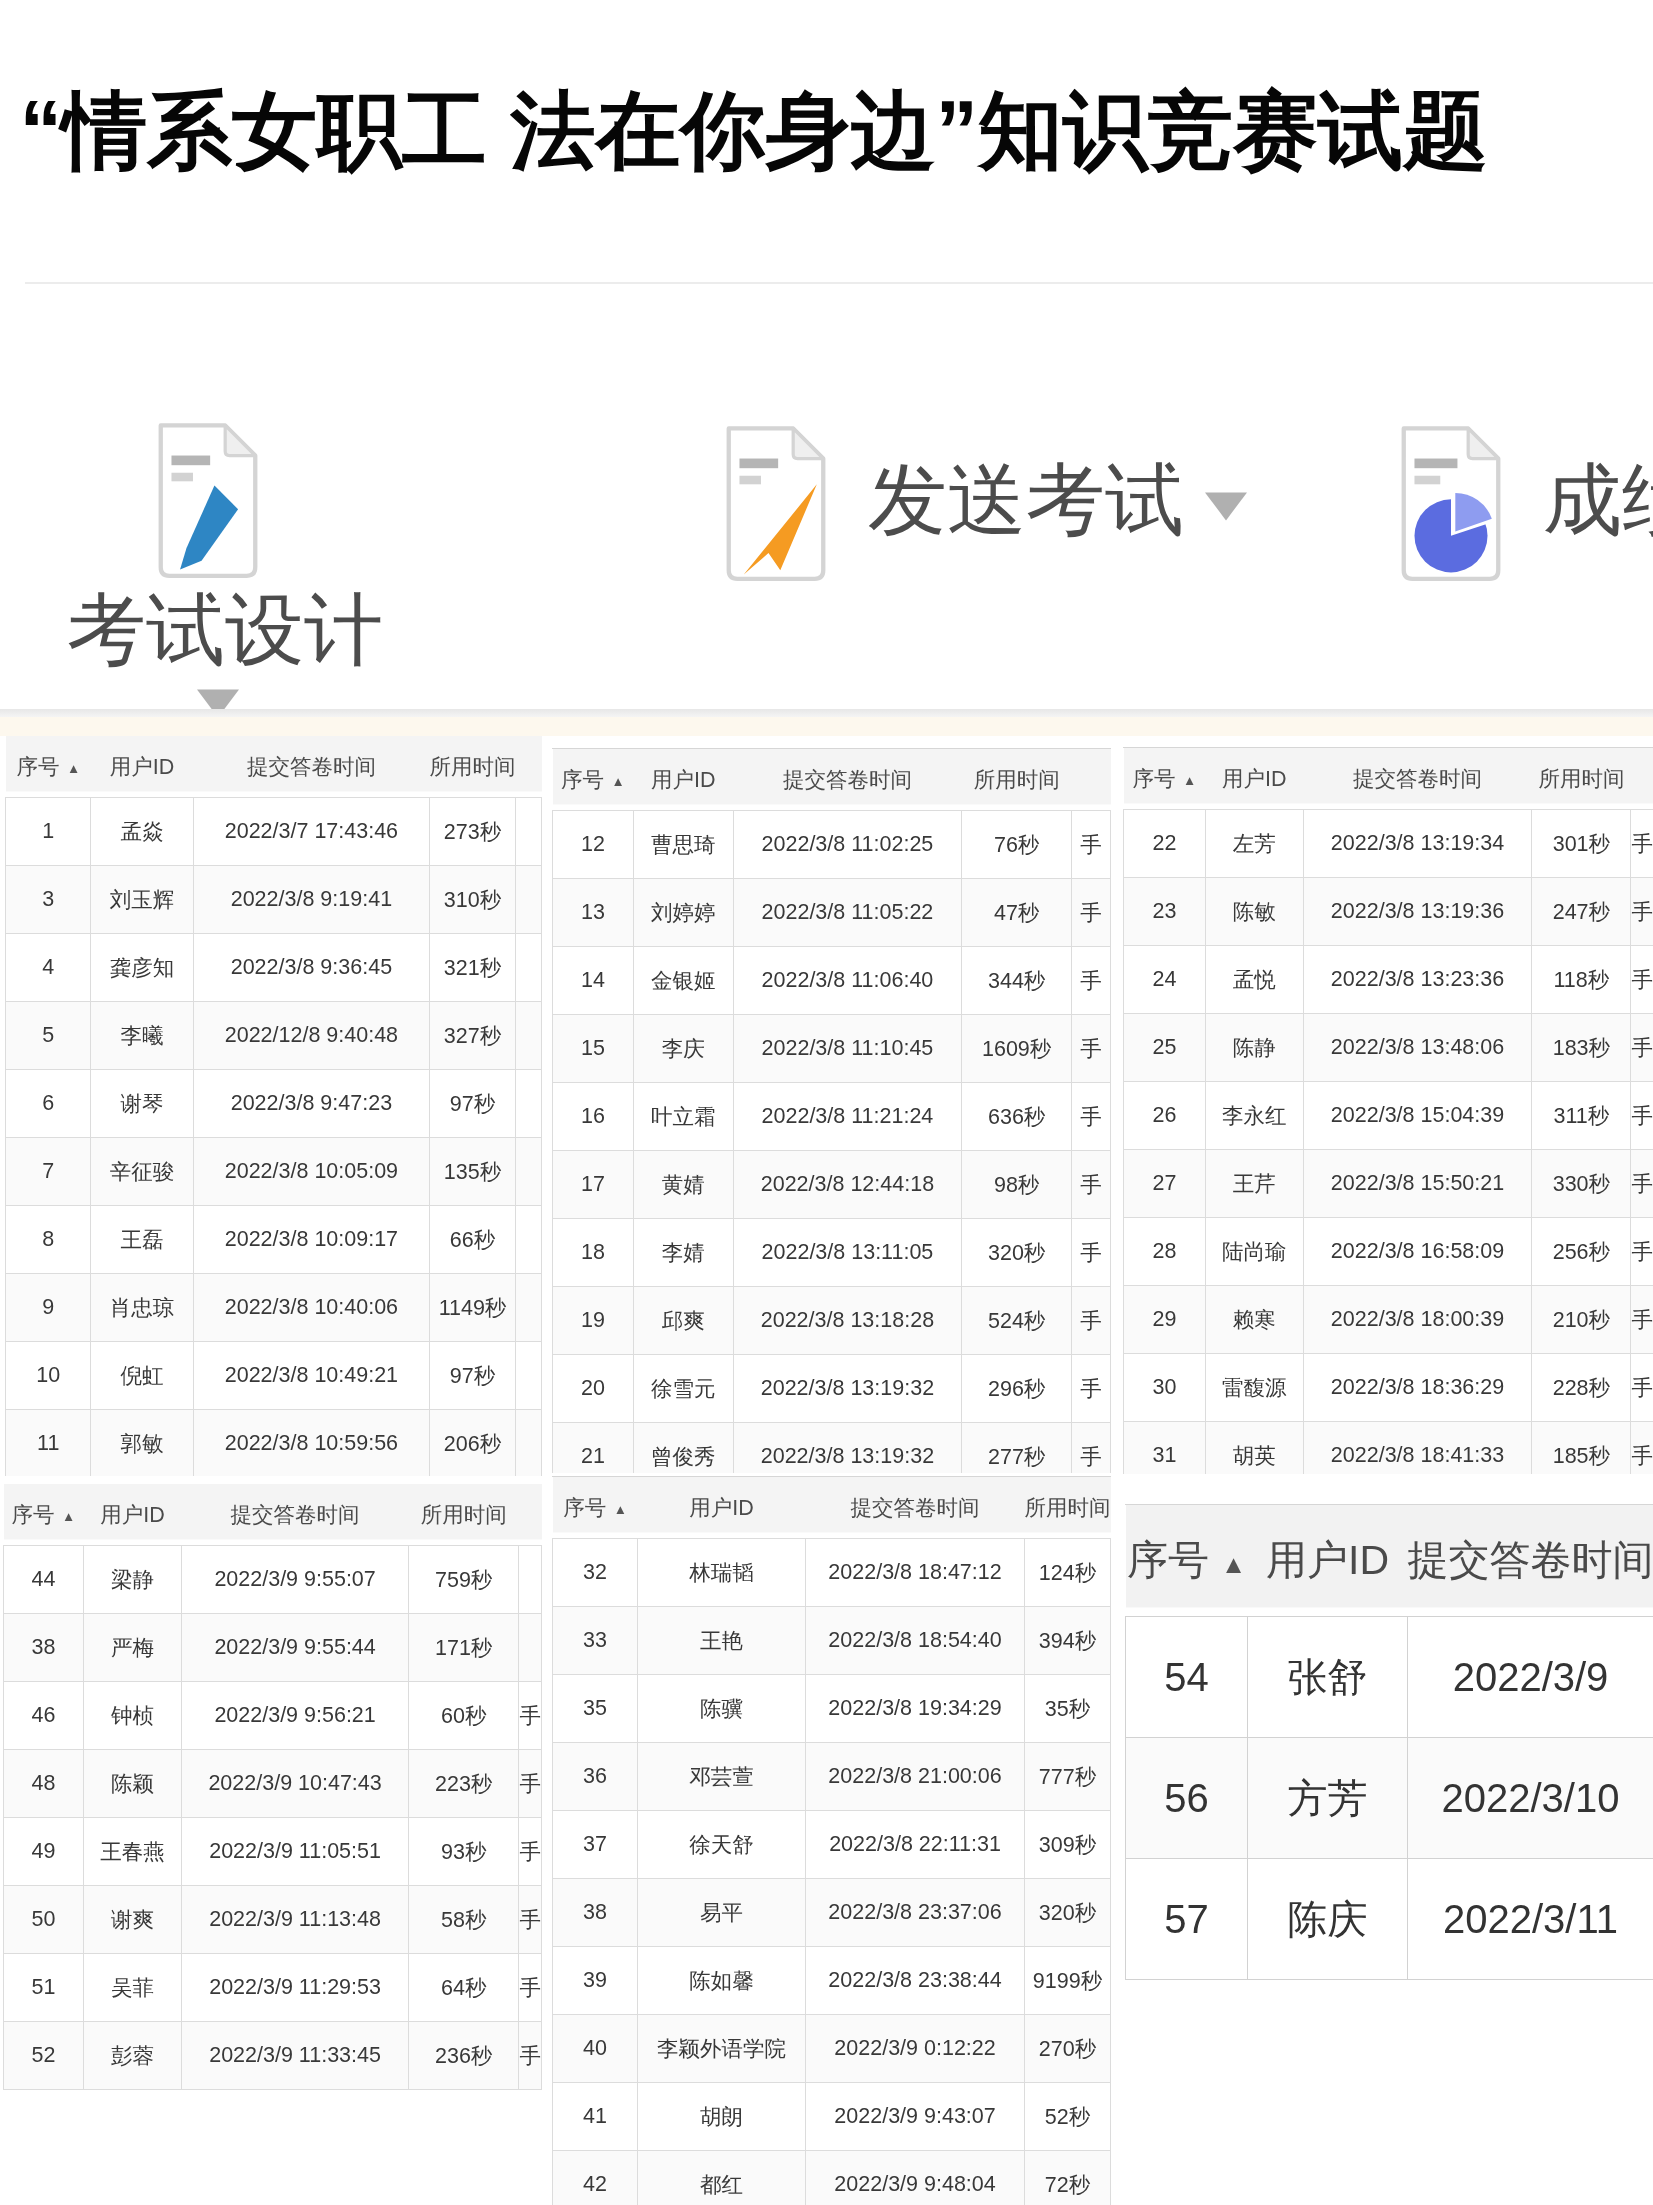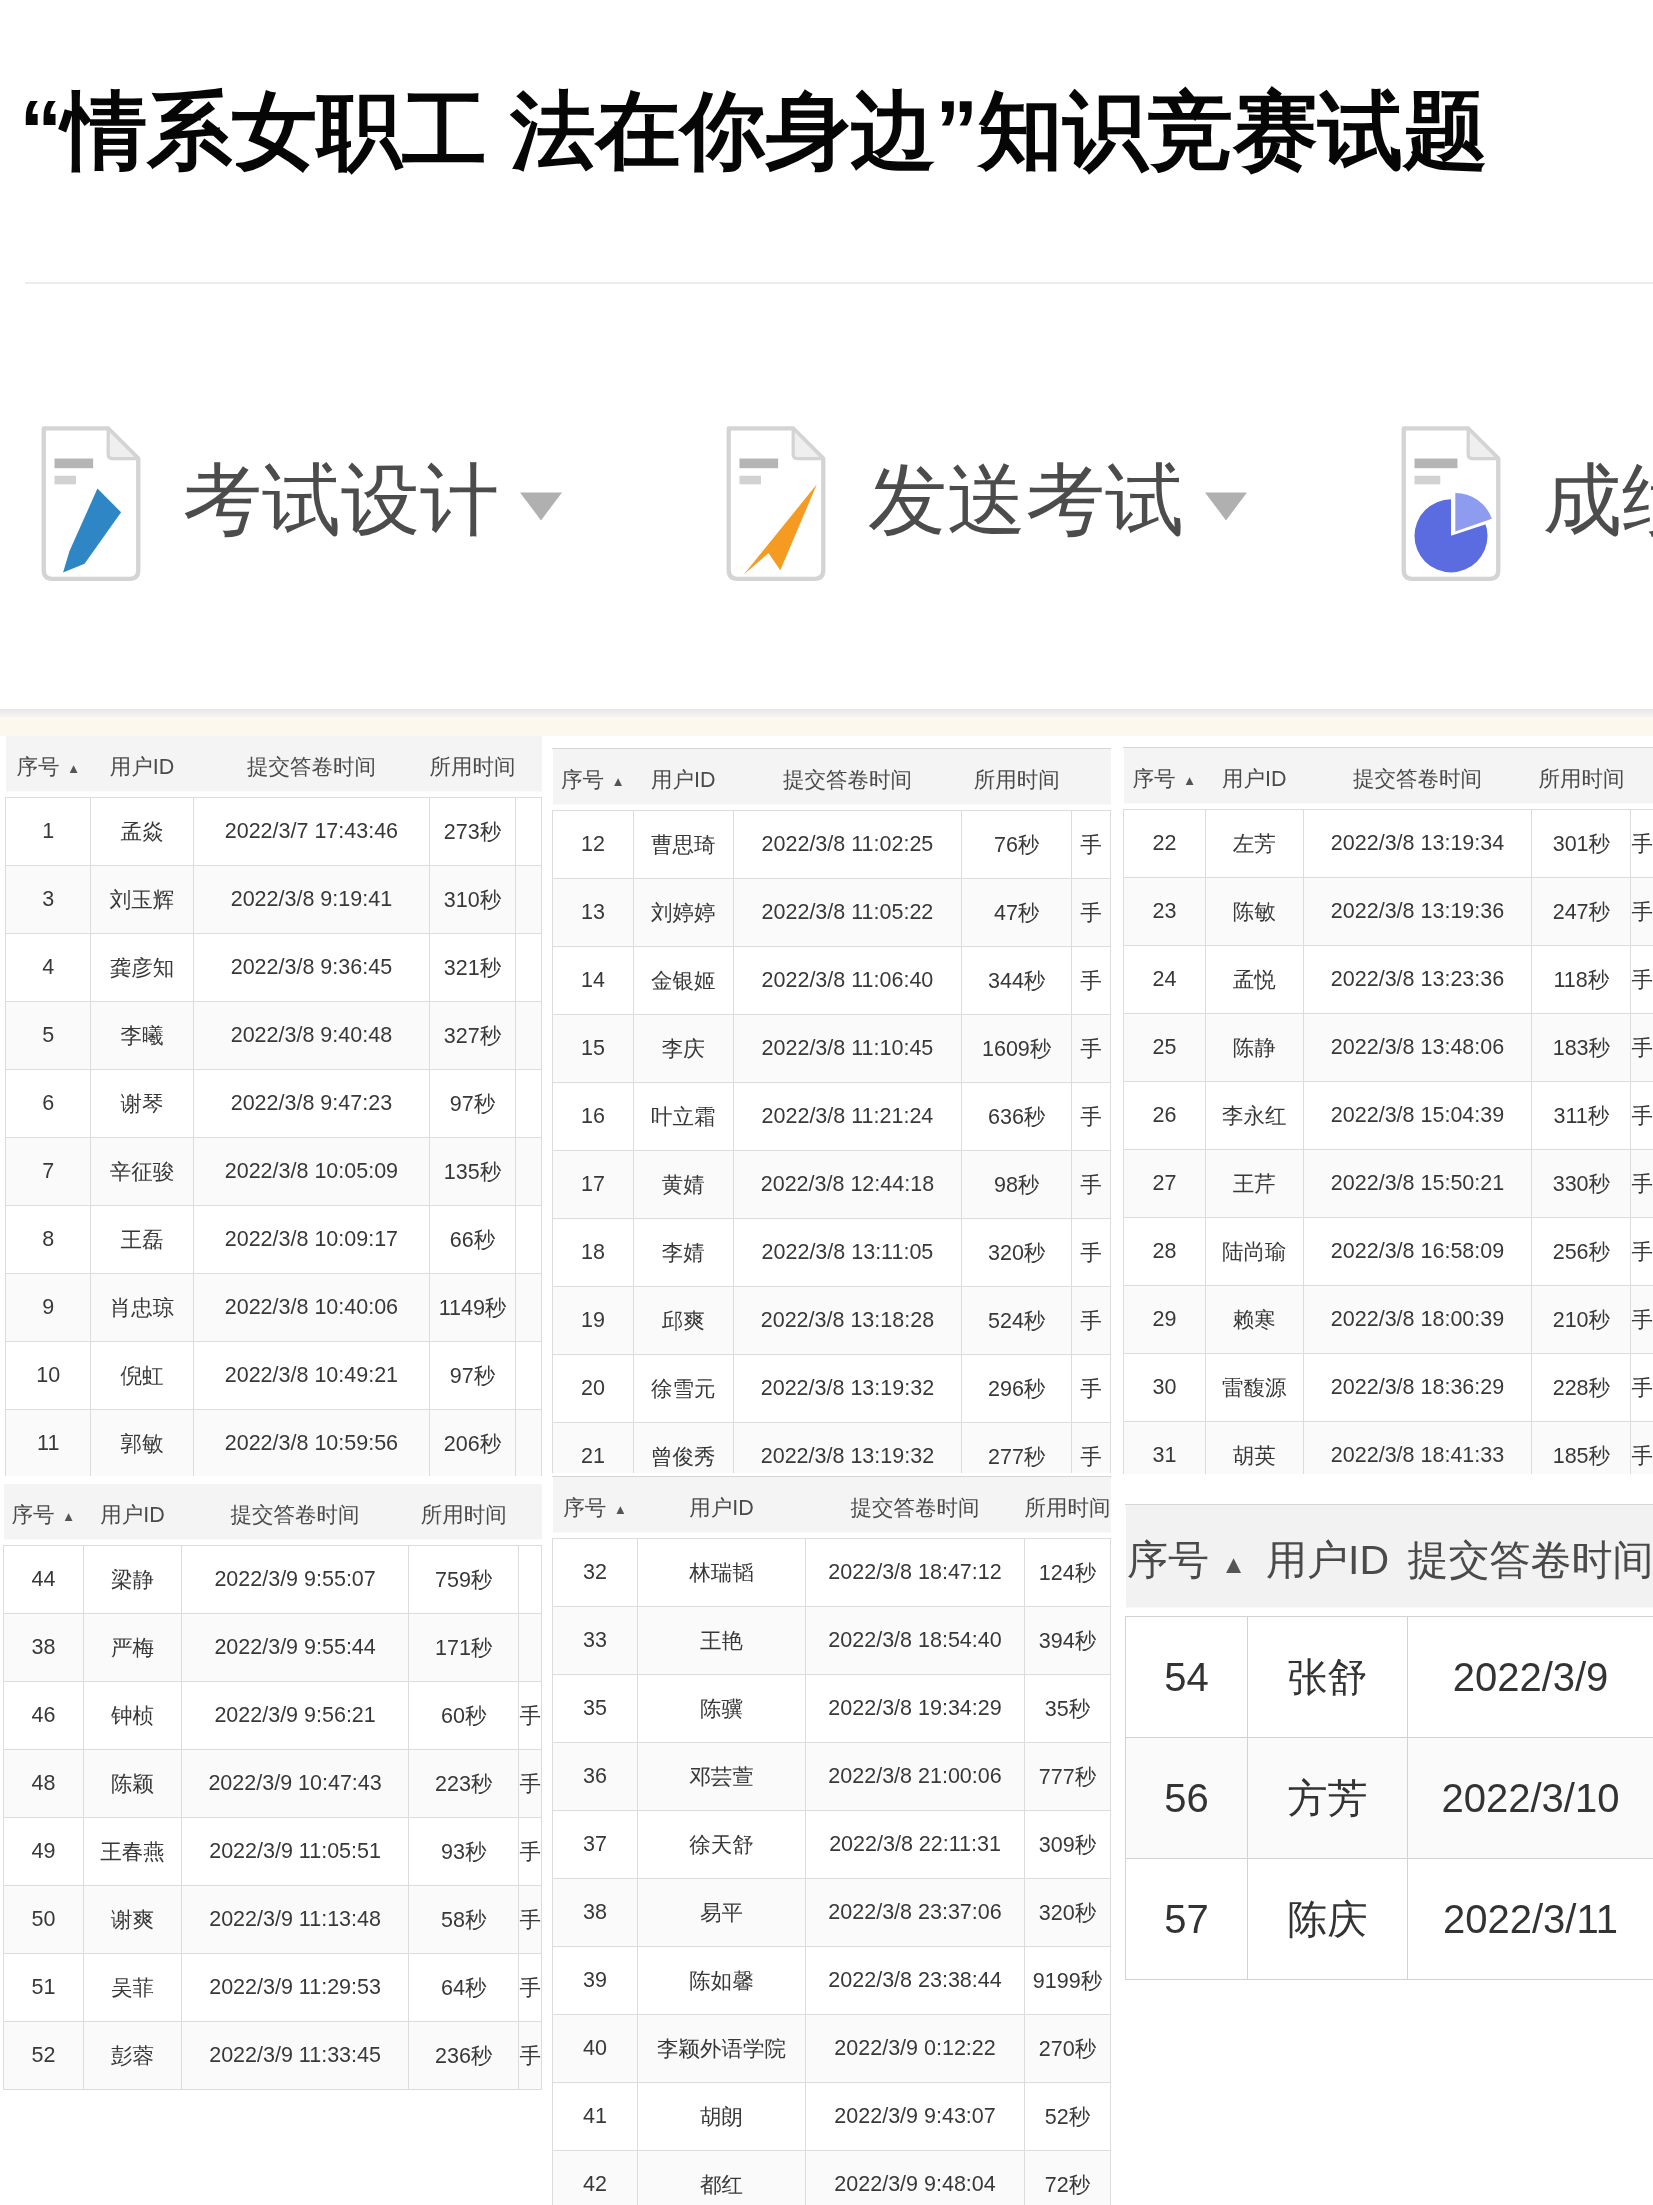--- a/index.html
+++ b/index.html
@@ -8,21 +8,21 @@
 
   
   .page-title{position:absolute;left:19.4px;top:74px;width:1631px;font-size:85px;font-weight:700;
               color:#060606;white-space:nowrap;letter-spacing:0px;overflow:hidden;}
 
   
   .divider{position:absolute;left:25px;top:282px;width:1629px;height:1.6px;background:#ececec;}
 
   
   .tb-item{position:absolute;top:419px;height:164px;display:flex;align-items:center;cursor:pointer;}
-  #tb-0{left:33px;} #tb-1{left:718px;} #tb-2{left:1393px;}
+  #tb-0{left:33px;flex-direction:column;} #tb-1{left:718px;} #tb-2{left:1393px;}
   .tb-icon{width:116px;height:159px;flex:0 0 auto;}
   .tb-label{margin-left:34px;font-size:79px;color:#4c4c4c;white-space:nowrap;}
   .caret{margin-left:20.5px;width:0;height:0;border-left:21.5px solid transparent;
          border-right:21.5px solid transparent;border-top:28px solid #b0b0b0;transform:translateY(5.4px);}
 
   
   .shadow-band{position:absolute;left:0;top:709px;width:1654px;height:8.6px;
                background:linear-gradient(#e7e7e7,#f6f6f6);}
   .cream-band{position:absolute;left:0;top:717px;width:1654px;height:19.4px;background:#fdf8ee;}
 
@@ -136,21 +136,21 @@
           <tr>
             <td>4</td>
             <td>龚彦知</td>
             <td>2022/3/8 9:36:45</td>
             <td>321秒</td>
             <td></td>
           </tr>
           <tr>
             <td>5</td>
             <td>李曦</td>
-            <td>2022/3/8 9:40:48</td>
+            <td>2022/12/8 9:40:48</td>
             <td>327秒</td>
             <td></td>
           </tr>
           <tr>
             <td>6</td>
             <td>谢琴</td>
             <td>2022/3/8 9:47:23</td>
             <td>97秒</td>
             <td></td>
           </tr>

